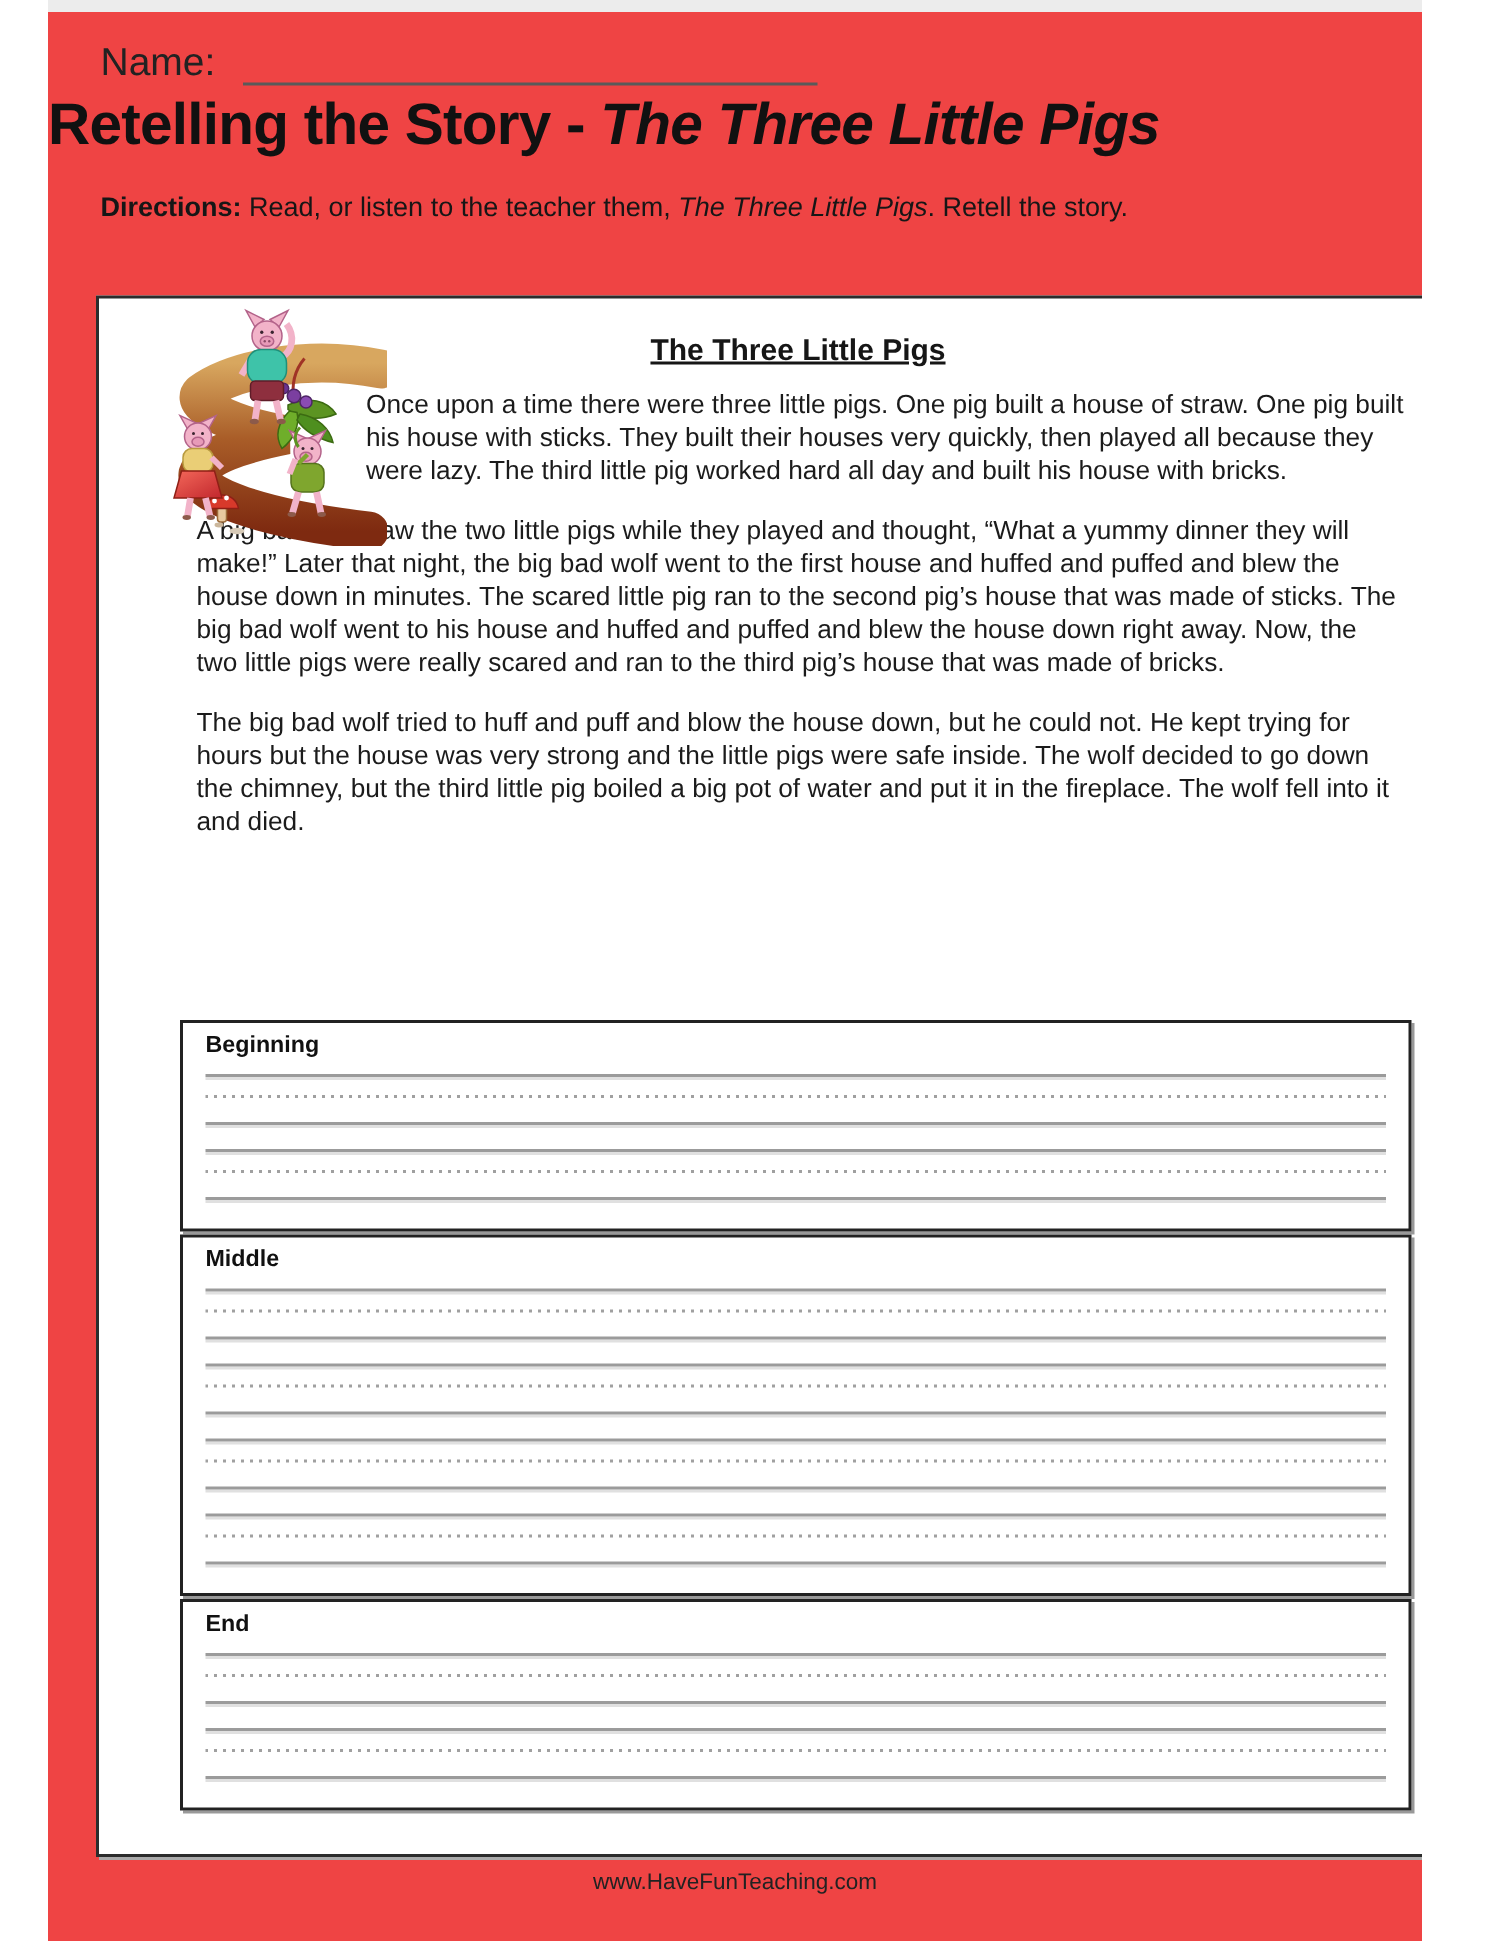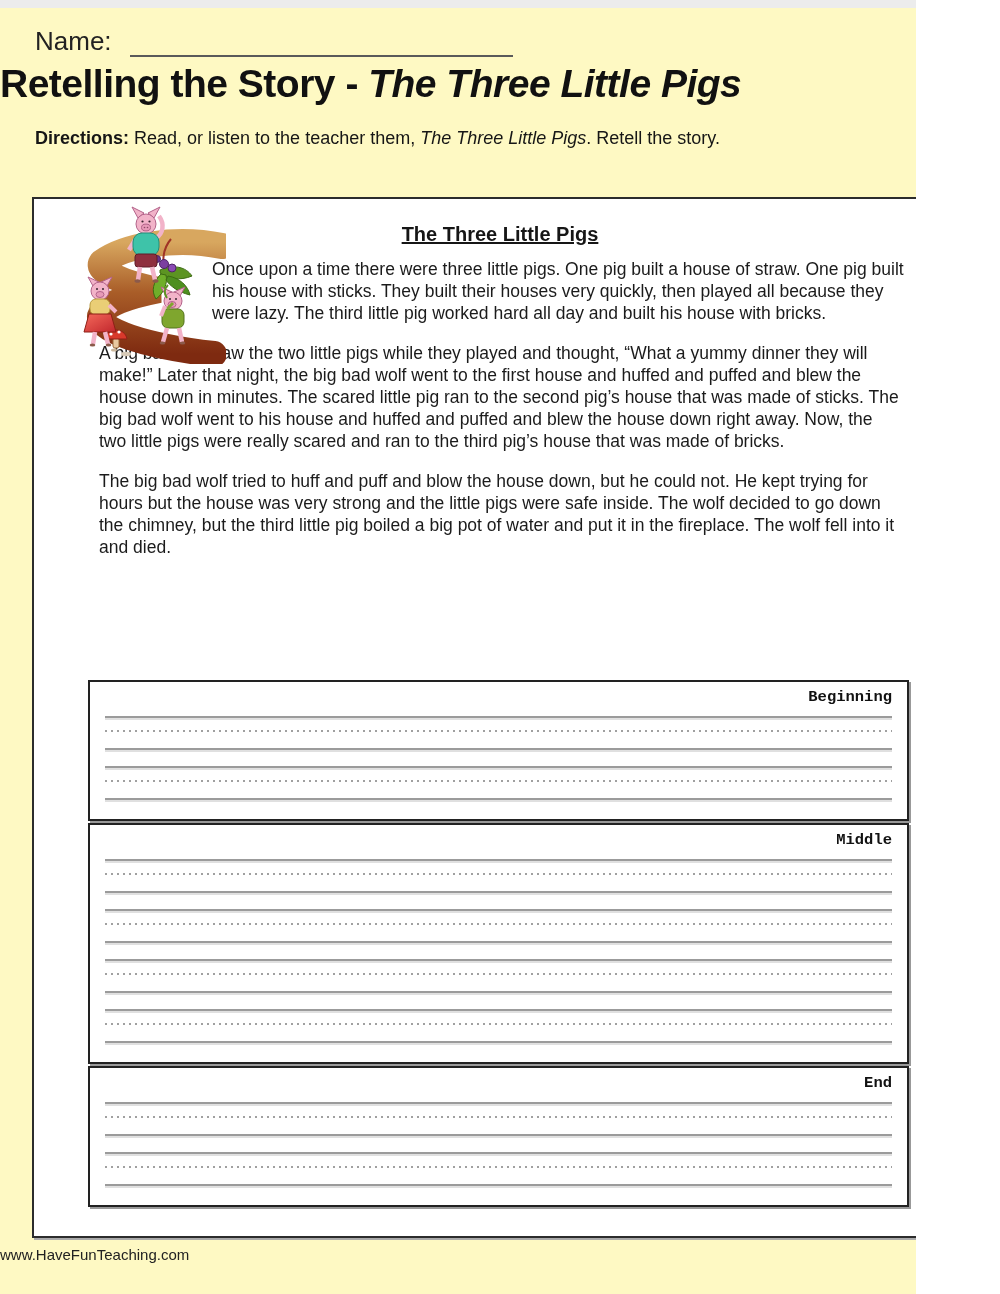--- a/index.html
+++ b/index.html
@@ -1,18 +1,18 @@
 <!DOCTYPE html>
 <html><head>
 <meta charset="utf-8">
 <style>
   html,body { margin:0; padding:0; background:#fff; }
   .page {
-    position:relative; width:916px; height:1294px; background:#fef9c3;
-    font-family:"Liberation Sans", sans-serif; color:#1c1c1c; overflow:hidden;
+    position:relative; width:916px; height:1294px; background:#ef4444;
+    font-family:"Liberation Sans", sans-serif; color:#1c1c1c; overflow:hidden;margin-left:32px;
   }
   .top-strip { position:absolute; top:0; left:0; width:100%; height:8px; background:#ececec; }
 
   
   .name-row { position:absolute; left:35px; top:26px; font-size:26px; color:#222; }
   .name-line { display:inline-block; width:383px; height:22px; margin-left:18px;
                border-bottom:2px solid #5a5a5a; vertical-align:bottom; }
   .title { position:absolute; top:62px; left:0; width:100%; margin:0; text-align:left;
            font-size:39px; font-weight:bold; letter-spacing:-0.5px; color:#111; }
   .title .t-italic { font-style:italic; }
@@ -26,29 +26,29 @@
   .story-heading { margin:24px 0 0; text-align:center; font-size:20px; font-weight:bold;
                    text-decoration:underline; color:#161616; }
   .story-para { font-size:17.5px; line-height:21.8px; color:#1b1b1b; }
   .story-para.first { margin:13px 62px 0 178px; }
   .story-para.rest  { margin:19px 64px 0 65px; }
 
   
   .writing-sections { position:absolute; left:54px; top:481px; width:821px; }
   .writing-box { border:2px solid #222; box-shadow:2px 2px 0 #999; background:#fff;
                  margin-bottom:2px; padding:6px 15px 19px; }
-  .writing-heading { text-align:right; font-weight:bold; font-size:15.5px; color:#111;
-                     margin:0 0 10px;font-family:Liberation Mono, monospace; }
+  .writing-heading { text-align:left; font-weight:bold; font-size:15.5px; color:#111;
+                     margin:0 0 10px; }
   .line-set + .line-set { margin-top:16px; }
   .solid-line { height:2px; background:#9b9b9b; box-shadow:0 2px 0 #e0e0e0; }
   .dotted-line { height:2px; margin-top:12px;
     background:repeating-linear-gradient(to right, #a0a0a0 0, #a0a0a0 2px, transparent 2px, transparent 6px); }
   .solid-line.second { margin-top:16px; }
 
-  .footer { position:absolute; top:1246px; left:0; width:100%; text-align:left;
+  .footer { position:absolute; top:1246px; left:0; width:100%; text-align:center;
             font-size:15px; color:#222; }
 </style>
 </head>
 <body>
 
 <div class="page">
   <div class="top-strip"></div>
 
   <div class="name-row">
     <span>Name:</span><span class="name-line"></span>

